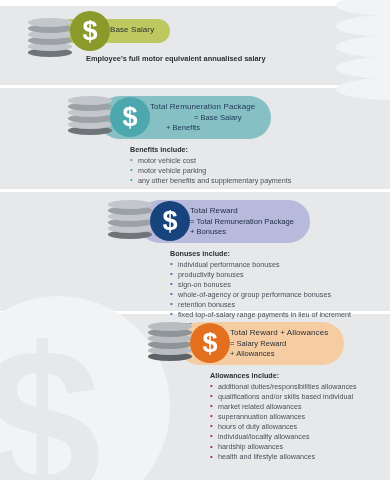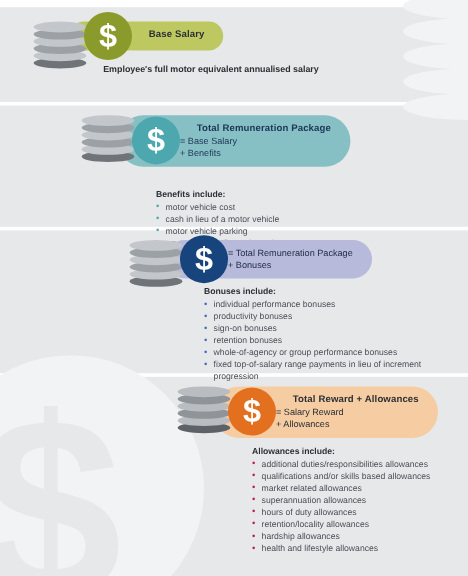--- a/index.html
+++ b/index.html
@@ -57,38 +57,38 @@
     position:absolute;left:12px;top:50%;transform:translateY(-50%);
     width:40px;height:40px;border-radius:50%;
     display:flex;align-items:center;justify-content:center;
     z-index:4;
   }
   .dollar-circle span{
     color:#ffffff;font-weight:bold;font-size:27px;line-height:27px;
     font-family:"Liberation Sans", sans-serif;
   }
   .pill-text{position:relative;z-index:5;padding-left:18px;}
-  .pill-title{font-size:8px;font-weight:bold;letter-spacing:.1px;line-height:10.5px;margin-left:14px;}
+  .pill-title{font-size:8px;font-weight:normal;letter-spacing:.1px;line-height:10.5px;}
   .pill-line{font-size:7.6px;line-height:10px;font-weight:normal;}
 
   .detail{margin-top:5px;}
   .detail-head{font-size:7.2px;font-weight:bold;color:#2b2f36;line-height:10px;margin-bottom:1px;}
   ul.detail-list{list-style:none;margin:0;padding:0;}
   ul.detail-list li{
     font-size:7.2px;line-height:9.6px;color:#4a4f58;
     padding-left:8px;position:relative;margin-bottom:0.5px;
   }
   ul.detail-list li:before{
     content:"\2022";position:absolute;left:0;top:-0.5px;font-size:8px;
   }
 
   .subtitle{font-size:7.4px;font-weight:bold;color:#2b2f36;}
 
   #tier-1 .subtitle{margin-top:11px;margin-left:58px;}
-  #tier-2 .detail{margin-left:62px;margin-top:18px;}
+  #tier-2 .detail{margin-left:62px;margin-top:6px;}
   #tier-3 .detail{margin-left:62px;margin-top:6px;}
   #tier-4 .detail{margin-left:62px;margin-top:6px;}
 </style>
 <style></style><style>#tier-2 ul.detail-list li:before{color:#4ca8ae;}</style><style>#tier-3 ul.detail-list li:before{color:#3f6fb5;}</style><style>#tier-4 ul.detail-list li:before{color:#b5214a;}</style></head>
 <body>
 
 <div class="canvas">
 
   <div class="band band1"></div>
   <div class="band band2"></div>
@@ -136,30 +136,29 @@
         <div class="ell" style="top:12px;background:#c3c7cb;"></div>
         <div class="ell" style="top:6px;background:#9ca1a6;"></div>
         <div class="ell" style="top:0px;background:#c3c7cb;"></div>
       </div>
       <div class="pill" style="background:#86c0c4;">
         <div class="dollar-circle" style="background:#4ca8ae;">
           <span>$</span>
         </div>
         <div class="pill-text">
           <div class="pill-title" style="color:#1d3557;">Total Remuneration Package</div>
-          <div class="pill-line" style="color:#1d3557;">= Base Salary</div>
-          <div class="pill-line" style="color:#1d3557;">+ Benefits</div>
+          <div class="pill-line" style="color:#1d3557;padding-left:44px;">= Base Salary</div>
+          <div class="pill-line" style="color:#1d3557;margin-left:16px;">+ Benefits</div>
         </div>
       </div>
     </div>
     <div class="detail">
       <div class="detail-head">Benefits include:</div>
       <ul class="detail-list" style="color:#4a4f58;">
         <li><span>motor vehicle cost</span></li>
-        <li><span>cash in lieu of a motor vehicle</span></li>
         <li><span>motor vehicle parking</span></li>
         <li><span>any other benefits and supplementary payments</span></li>
       </ul>
     </div>
   </div>
 
   <div class="tier" id="tier-3">
     <div class="pill-row">
       <div class="coins">
         <div class="ell" style="top:30px;background:#6f7479;"></div>
@@ -167,33 +166,34 @@
         <div class="ell" style="top:18px;background:#9ca1a6;"></div>
         <div class="ell" style="top:12px;background:#c3c7cb;"></div>
         <div class="ell" style="top:6px;background:#9ca1a6;"></div>
         <div class="ell" style="top:0px;background:#c3c7cb;"></div>
       </div>
       <div class="pill" style="background:#b7bada;">
         <div class="dollar-circle" style="background:#17447c;">
           <span>$</span>
         </div>
         <div class="pill-text">
+          <div class="pill-title" style="color:#1d2a44;">Total Reward</div>
           <div class="pill-line" style="color:#1d2a44;">= Total Remuneration Package</div>
           <div class="pill-line" style="color:#1d2a44;">+ Bonuses</div>
         </div>
       </div>
     </div>
     <div class="detail">
       <div class="detail-head">Bonuses include:</div>
       <ul class="detail-list">
         <li><span>individual performance bonuses</span></li>
         <li><span>productivity bonuses</span></li>
         <li><span>sign-on bonuses</span></li>
+        <li><span>whole-of-agency or group performance bonuses</span></li>
         <li><span>retention bonuses</span></li>
-        <li><span>whole-of-agency or group performance bonuses</span></li>
         <li><span>fixed top-of-salary range payments in lieu of increment progression</span></li>
       </ul>
     </div>
   </div>
 
   <div class="tier" id="tier-4">
     <div class="pill-row">
       <div class="coins">
         <div class="ell" style="top:30px;background:#5d6268;"></div>
         <div class="ell" style="top:24px;background:#b9bdc2;"></div>
@@ -210,25 +210,25 @@
           <div class="pill-title" style="color:#2b2f36;">Total Reward + Allowances</div>
           <div class="pill-line" style="color:#2b2f36;">= Salary Reward</div>
           <div class="pill-line" style="color:#2b2f36;">+ Allowances</div>
         </div>
       </div>
     </div>
     <div class="detail">
       <div class="detail-head">Allowances include:</div>
       <ul class="detail-list">
         <li><span>additional duties/responsibilities allowances</span></li>
-        <li><span>qualifications and/or skills based allowances</span></li>
+        <li><span>qualifications and/or skills based individual</span></li>
         <li><span>market related allowances</span></li>
         <li><span>superannuation allowances</span></li>
         <li><span>hours of duty allowances</span></li>
-        <li><span>retention/locality allowances</span></li>
+        <li><span>individual/locality allowances</span></li>
         <li><span>hardship allowances</span></li>
         <li><span>health and lifestyle allowances</span></li>
 
       </ul>
     </div>
   </div>
 
 </div>
 
 </body></html>

